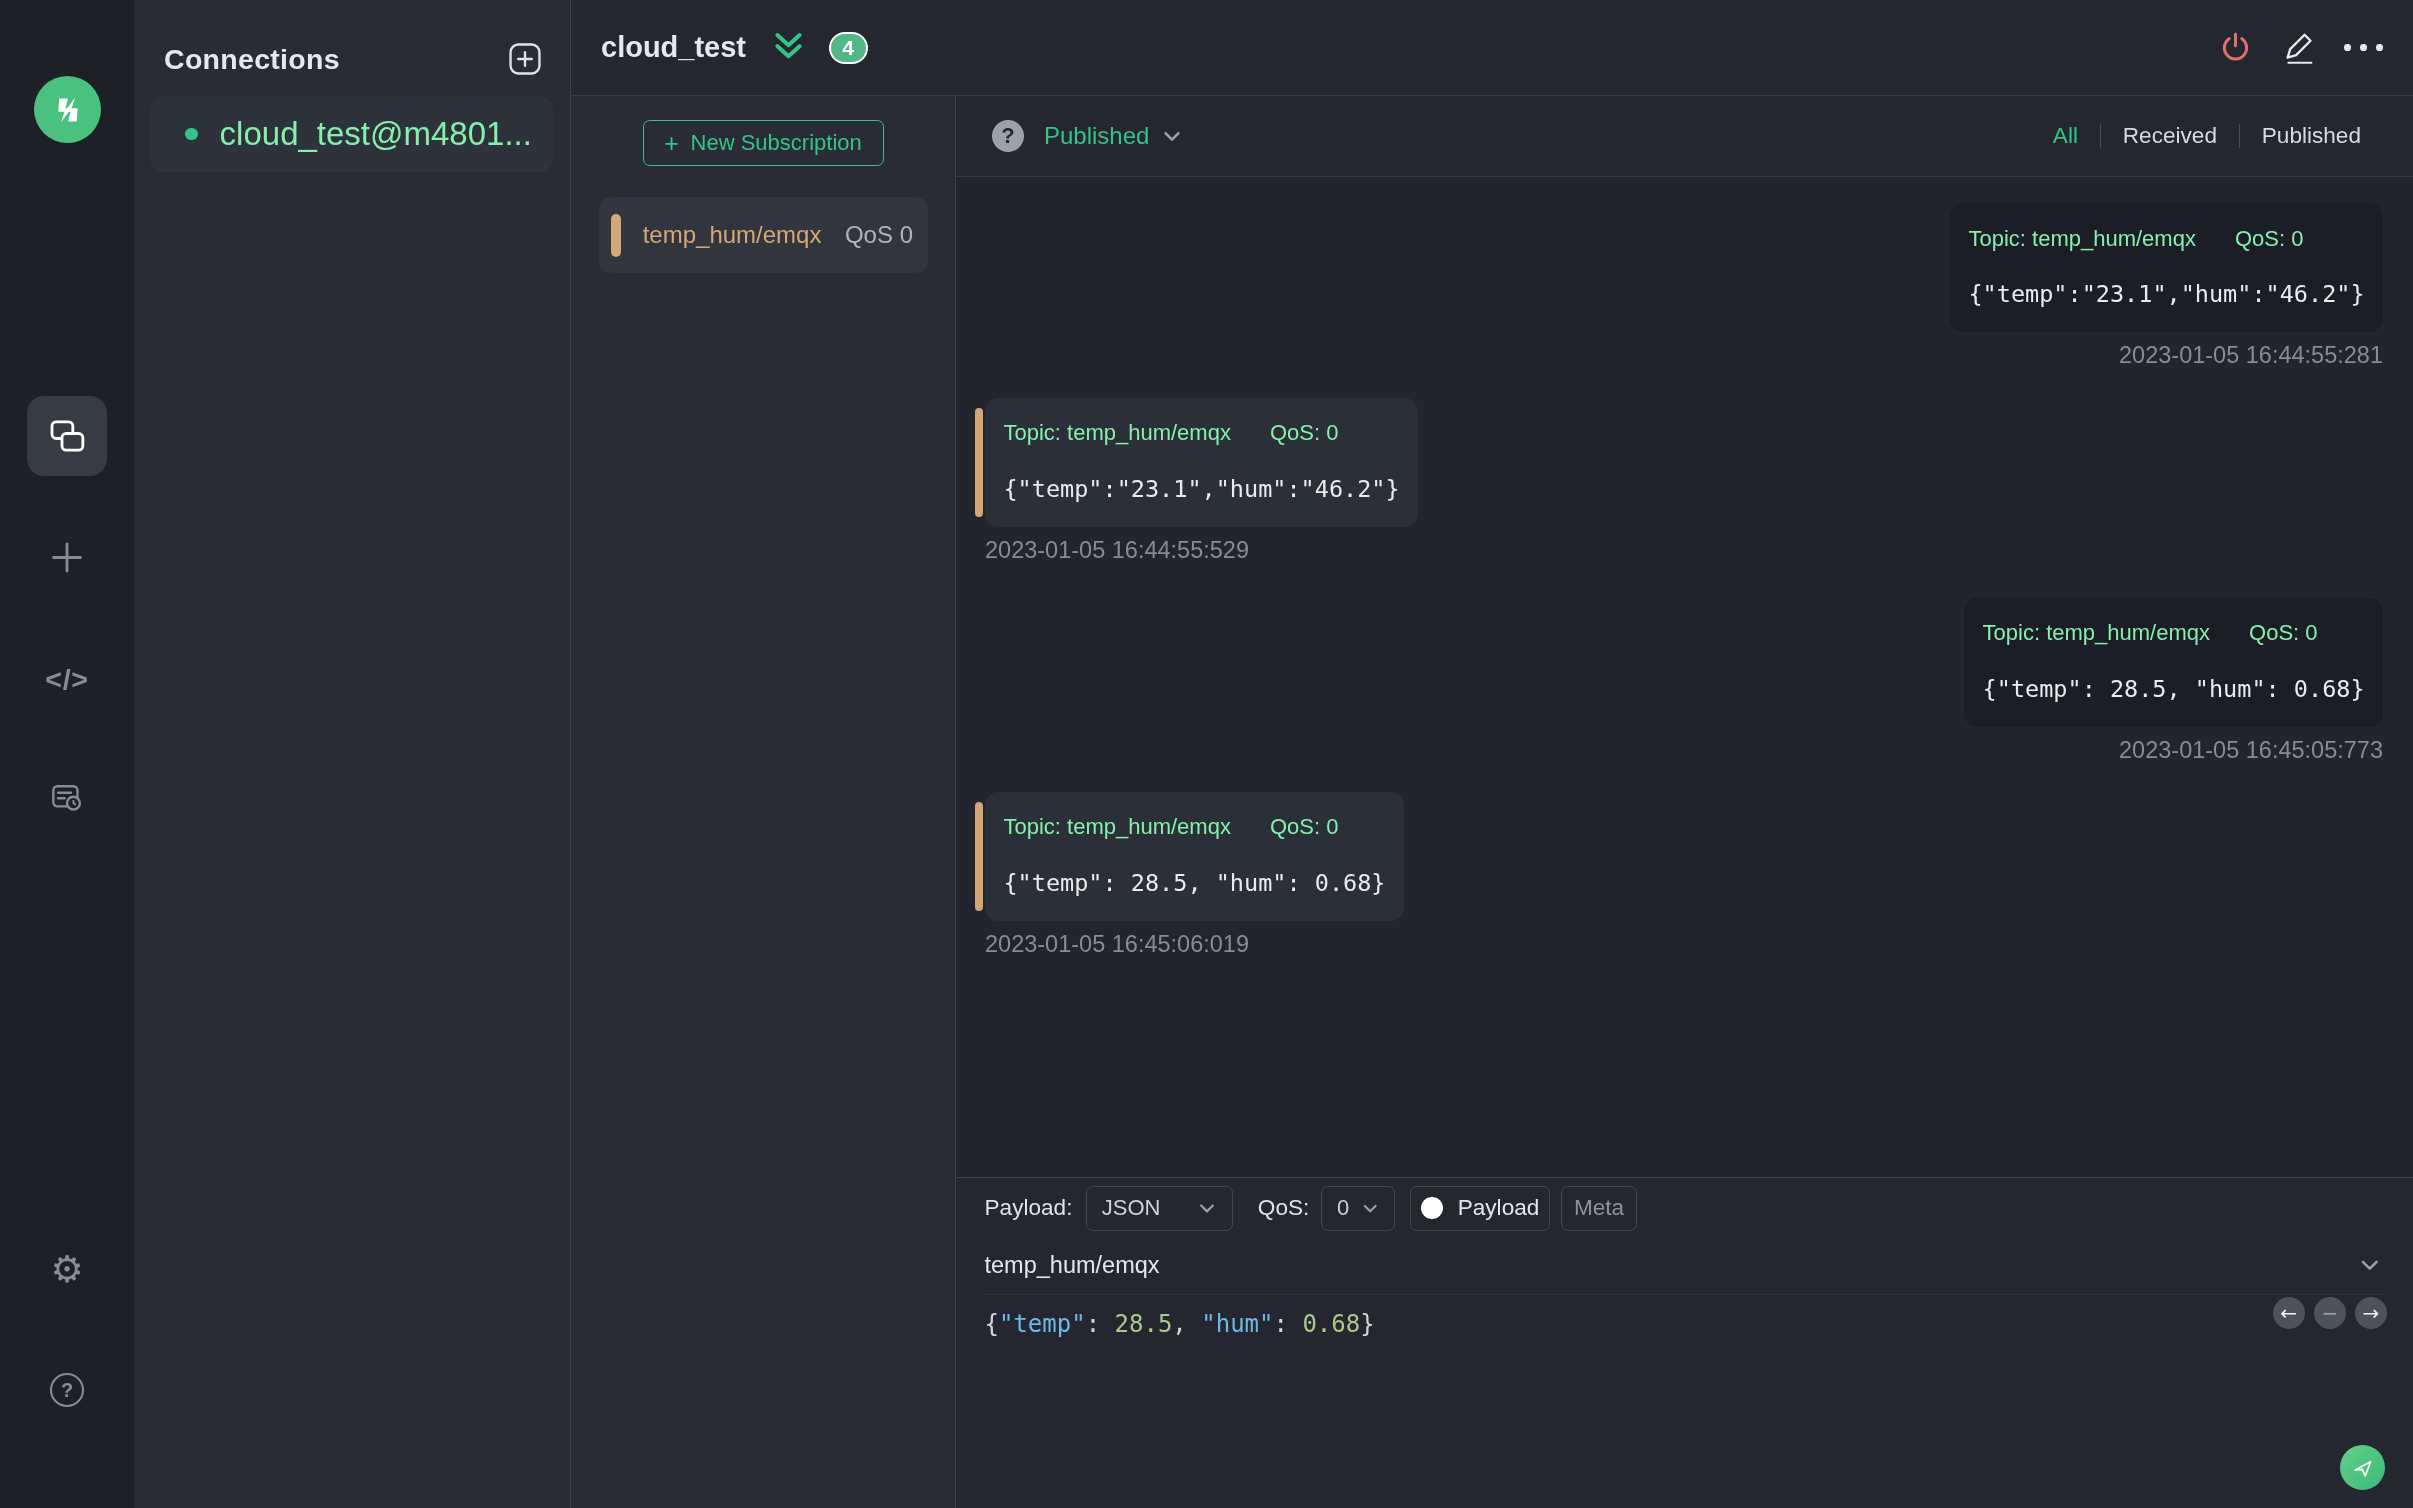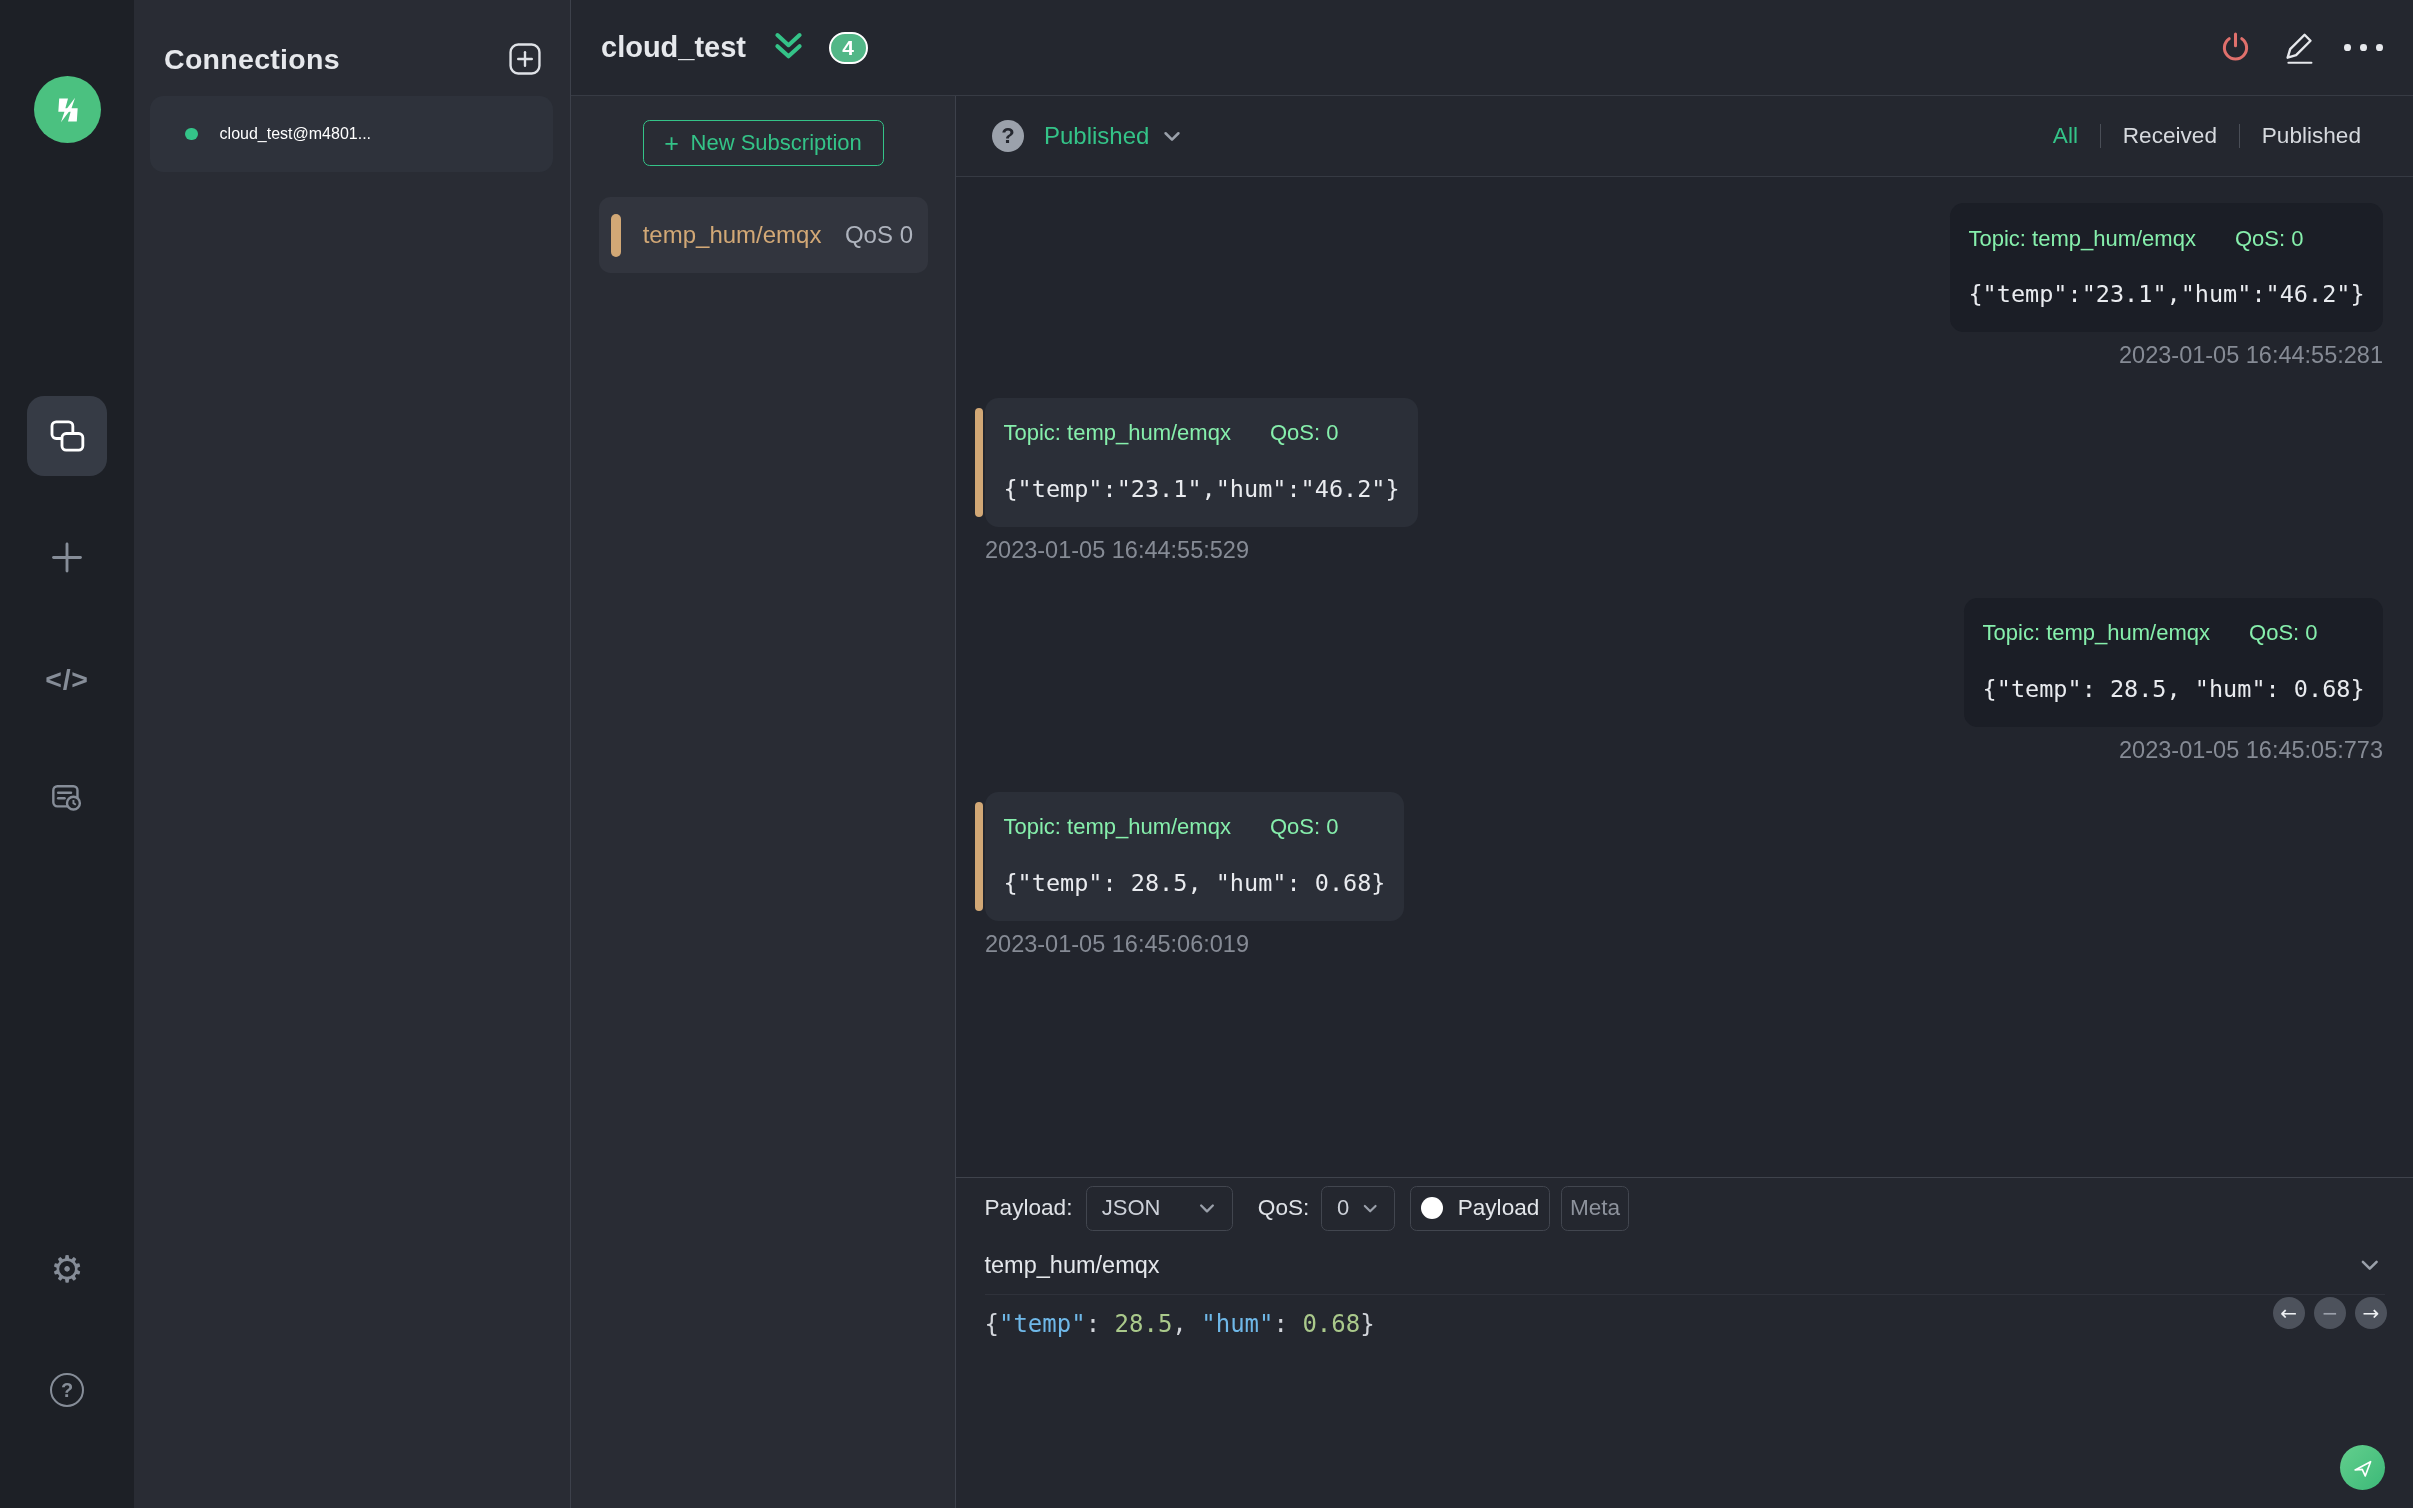--- a/index.html
+++ b/index.html
@@ -23,21 +23,21 @@
 
   
   .conn-panel { width:437px; flex:0 0 437px; background:#292c34; border-right:0.8px solid #3d414b; }
   .conn-head { display:flex; align-items:center; justify-content:space-between;
     padding:42px 28.5px 0 30px; }
   .conn-title { font-size:28.5px; font-weight:bold; letter-spacing:0.3px; }
   .conn-add { width:34px; height:34px; cursor:pointer; }
   .conn-item { margin:20px 17px 0 16px; height:76px; border-radius:13.4px; background:#2e323b;
     display:flex; align-items:center; padding-left:35px; cursor:pointer; }
   .conn-dot { width:12.6px; height:12.6px; border-radius:50%; background:#34c388; }
-  .conn-name { margin-left:22px; font-size:16px; color:#ffffff; }
+  .conn-name { margin-left:22px; font-size:33px; color:#86efac; }
 
   
   .main { flex:1; display:flex; flex-direction:column; }
   .main-header { height:96px; flex:0 0 96px; display:flex; align-items:center;
     background:#24272f; border-bottom:0.8px solid #373b44; padding:0 30px; }
   .main-title { font-size:29px; font-weight:bold; }
   .dbl-chev { margin-left:23.5px; display:flex; }
   .badge { margin-left:22px; min-width:39px; height:32px; padding:0 10px; border-radius:16px;
     background:#52b787; border:2.5px solid #ffffff; color:#fff; font-size:21px; font-weight:bold;
     display:flex; align-items:center; justify-content:center; }
@@ -96,21 +96,21 @@
   .select { height:45px; border:0.8px solid #42464f; border-radius:6.7px; display:flex; align-items:center;
     justify-content:space-between; padding:0 15px; cursor:pointer; background:transparent; }
   .sel-json { width:147px; margin-left:13.4px; }
   .sel-qos { width:74px; margin-left:11.7px; }
   .sel-text { font-size:22px; color:#ccd0d8; }
   .qos-label { margin-left:25px; font-size:22.6px; color:#dfe2e7; }
   .retain-btn { margin-left:15px; width:140px; height:45px; border:0.8px solid #42464f; border-radius:6.7px;
     display:flex; align-items:center; justify-content:center; gap:15px; cursor:pointer; background:transparent; }
   .retain-dot { width:22px; height:22px; border-radius:50%; background:#ffffff; }
   .retain-text { font-size:22.6px; color:#e3e6ea; }
-  .meta-btn { margin-left:11px; width:68px; height:45px; border:0.8px solid #42464f; border-radius:6.7px;
+  .meta-btn { margin-left:11px; width:76px; height:45px; border:0.8px solid #42464f; border-radius:6.7px;
     display:flex; align-items:center; justify-content:center; font-size:22.6px; color:#8d929c;
     cursor:pointer; background:transparent; }
   .topic-row { margin-top:11px; display:flex; align-items:center; justify-content:space-between;
     padding:10px 3.4px 15px 0; border-bottom:0.8px solid #2f323b; }
   .topic-text { font-size:23.5px; color:#e4e7eb; }
   .editor-line { margin-top:15px; font-family:"DejaVu Sans Mono",monospace; font-size:24px; }
   .tk-punct { color:#d2d5db; }
   .tk-key { color:#6fb8e8; }
   .tk-num { color:#aac98b; }
   .hist-nav { position:absolute; top:119px; right:26px; display:flex; gap:9.2px; }

